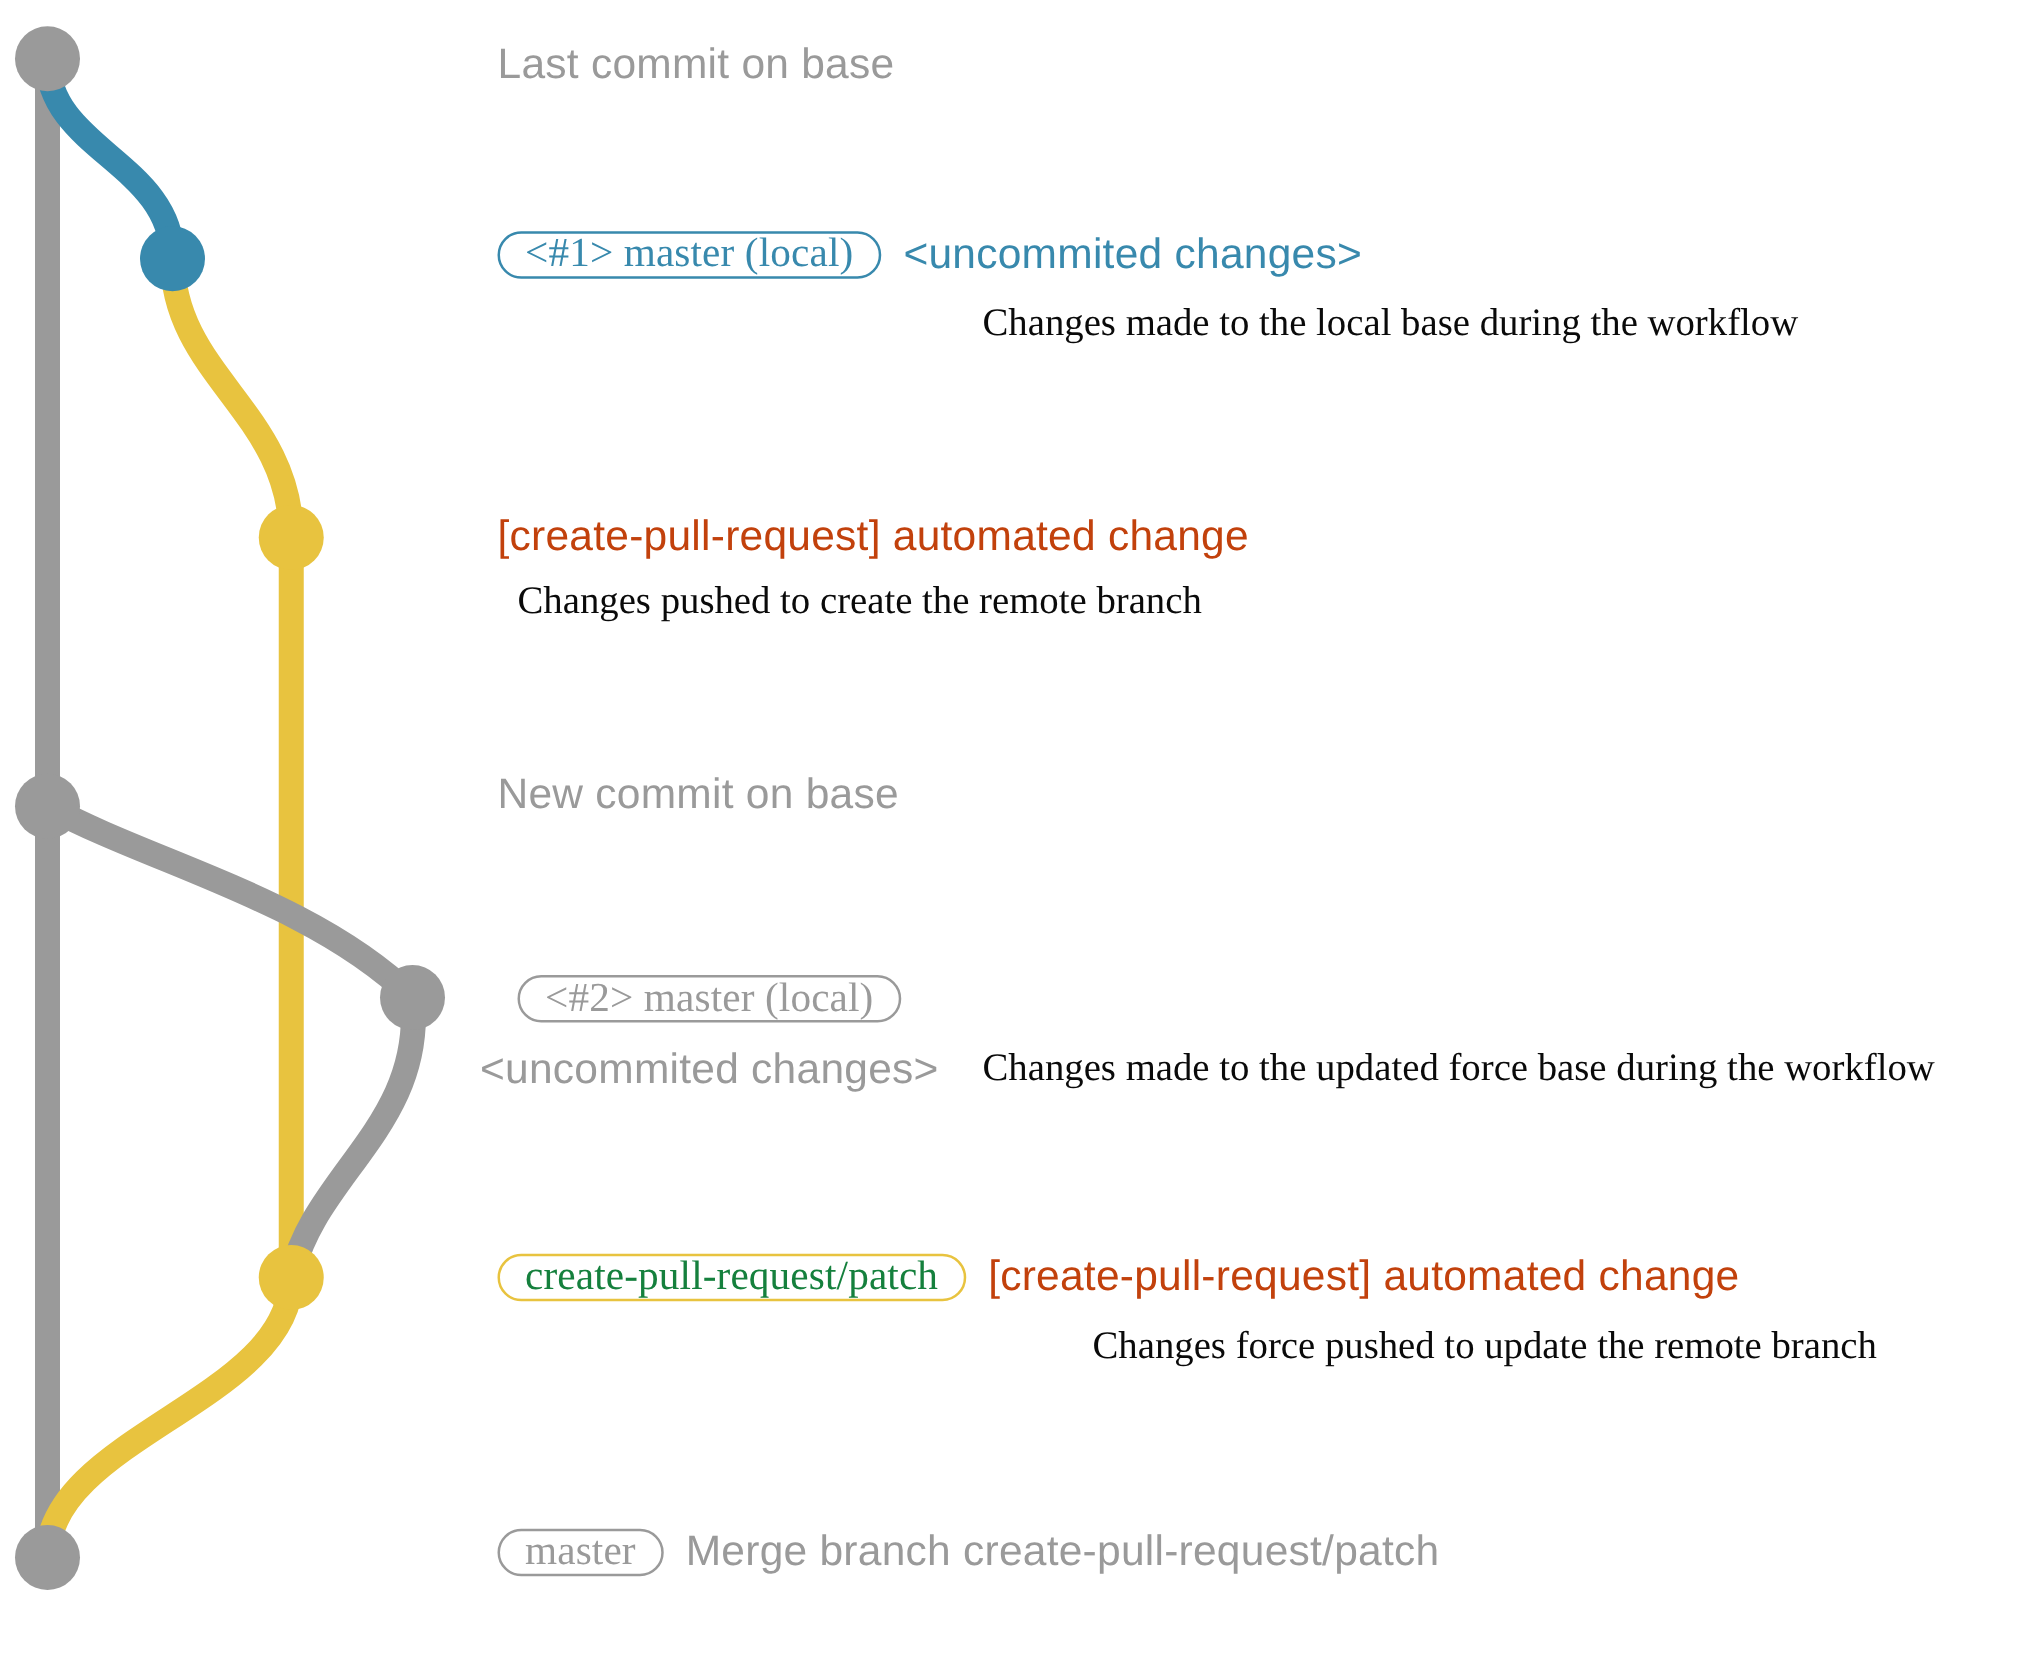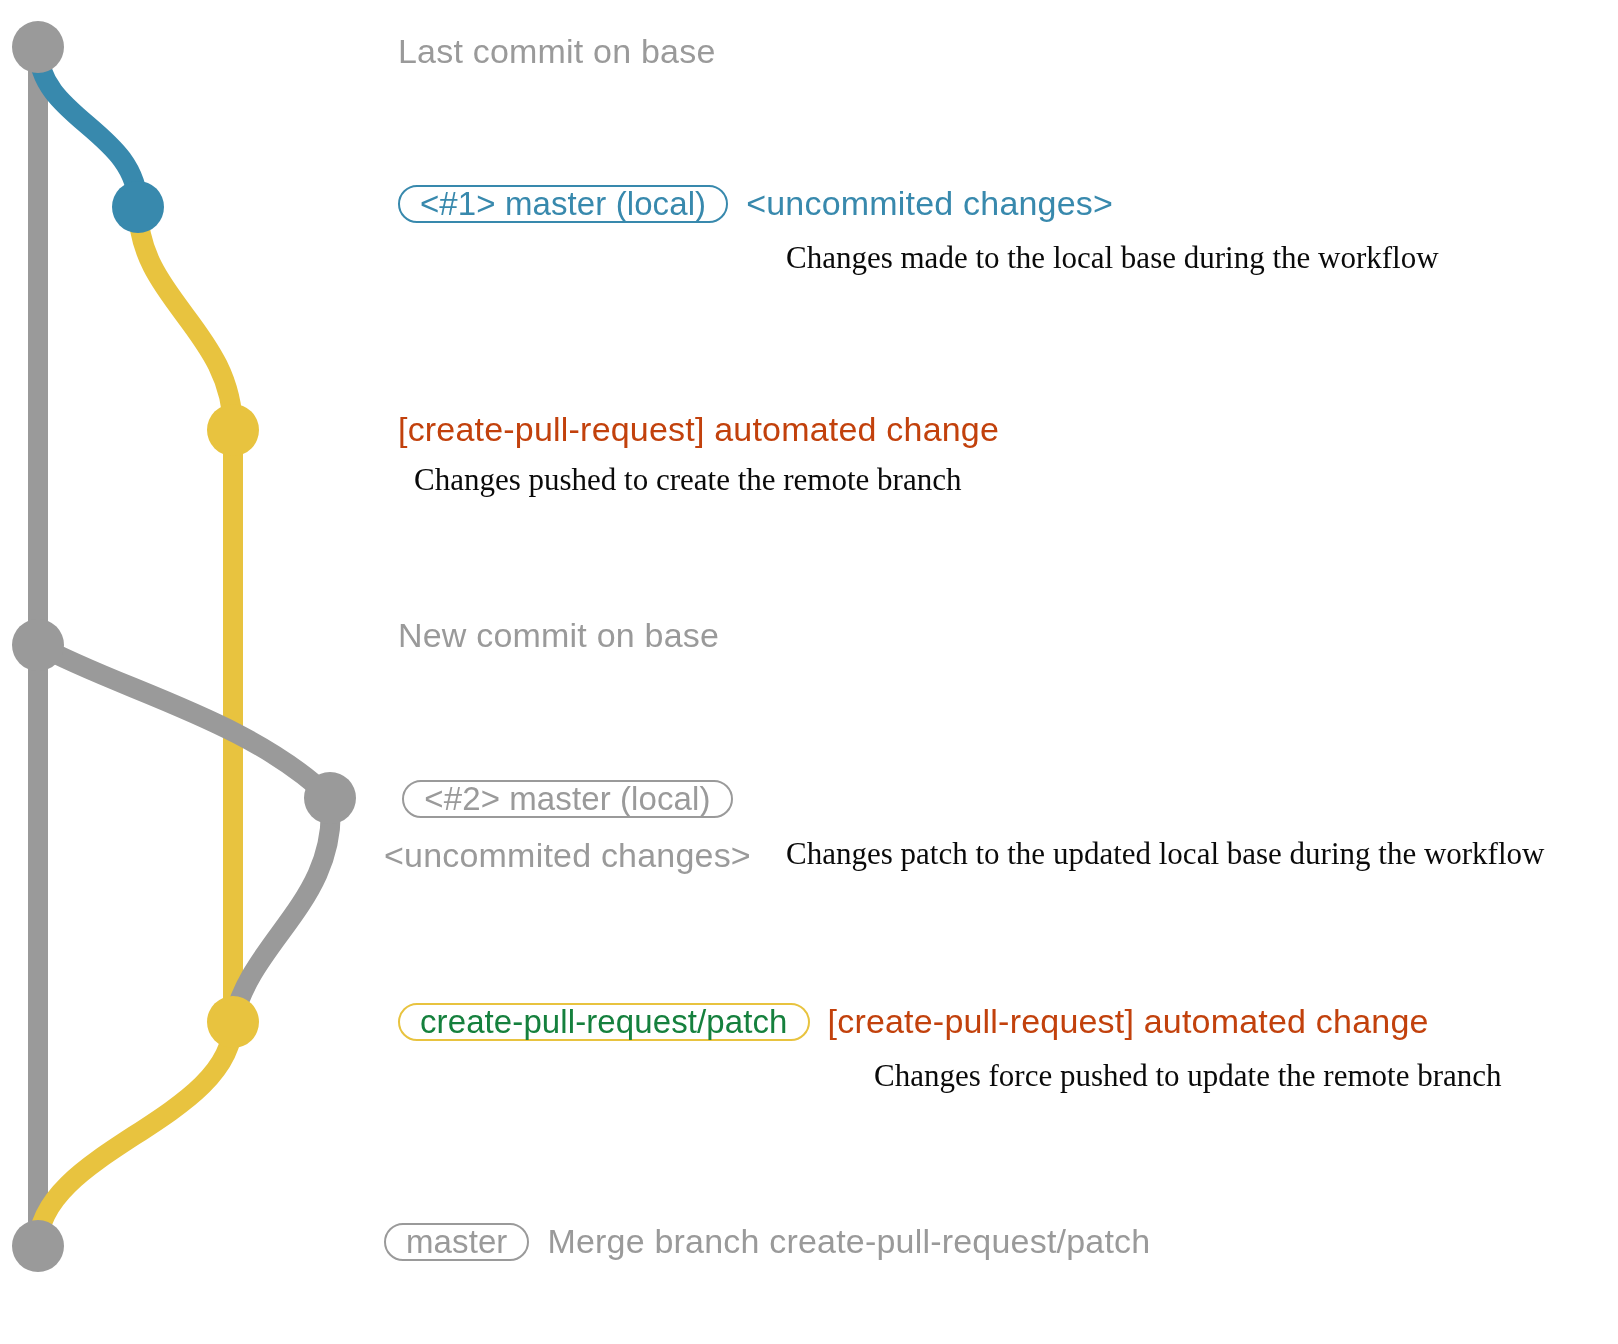--- a/index.html
+++ b/index.html
@@ -60,21 +60,21 @@
   .pill {
     display: inline-flex;
     align-items: center;
     justify-content: center;
     box-sizing: border-box;
     height: 38px;
     padding: 0 20px;
     border-radius: 26px;
     border: 2px solid #9a9a9a;
     color: #9a9a9a;
-    font-family: Liberation Sans, sans-serif;
+    font-family: Liberation Serif, serif;
     font-size: 33px;
     white-space: nowrap;
     letter-spacing: 0.1px;
     background: transparent;
   }
   .pill.blue   { border-color: #3889ad; color: #3889ad; }
   .pill.yellow { border-color: #e8c33f; color: #15803d; }
   .pill.grey   { border-color: #9a9a9a; color: #9a9a9a; }
 
   
@@ -137,26 +137,26 @@
   <div class="row annotation" style="left:414px; top:462px;">Changes pushed to create the remote branch</div>
 
   <div class="row" style="left:398px; top:616px;">
     <div class="heading">New commit on base</div>
   </div>
 
   <div class="row ref-line" style="left:384px; top:780px;flex-direction:column;">
     <span class="pill grey">&lt;#2&gt; master (local)</span>
     <span class="subject grey">&lt;uncommited changes&gt;</span>
   </div>
-  <div class="row annotation" style="left:786px; top:836px;">Changes patch to the updated local base during the workflow</div>
+  <div class="row annotation" style="left:786px; top:836px;">Changes made to the updated force base during the workflow</div>
 
   <div class="row ref-line" style="left:398px; top:1002px;">
     <span class="pill yellow">create-pull-request/patch</span>
     <span class="subject yellow">[create-pull-request] automated change</span>
   </div>
   <div class="row annotation" style="left:874px; top:1058px;">Changes force pushed to update the remote branch</div>
 
-  <div class="row ref-line" style="left:384px; top:1222px;">
+  <div class="row ref-line" style="left:398px; top:1222px;">
     <span class="pill grey">master</span>
     <span class="subject grey">Merge branch create-pull-request/patch</span>
   </div>
 
 </div>
 
 </body></html>

